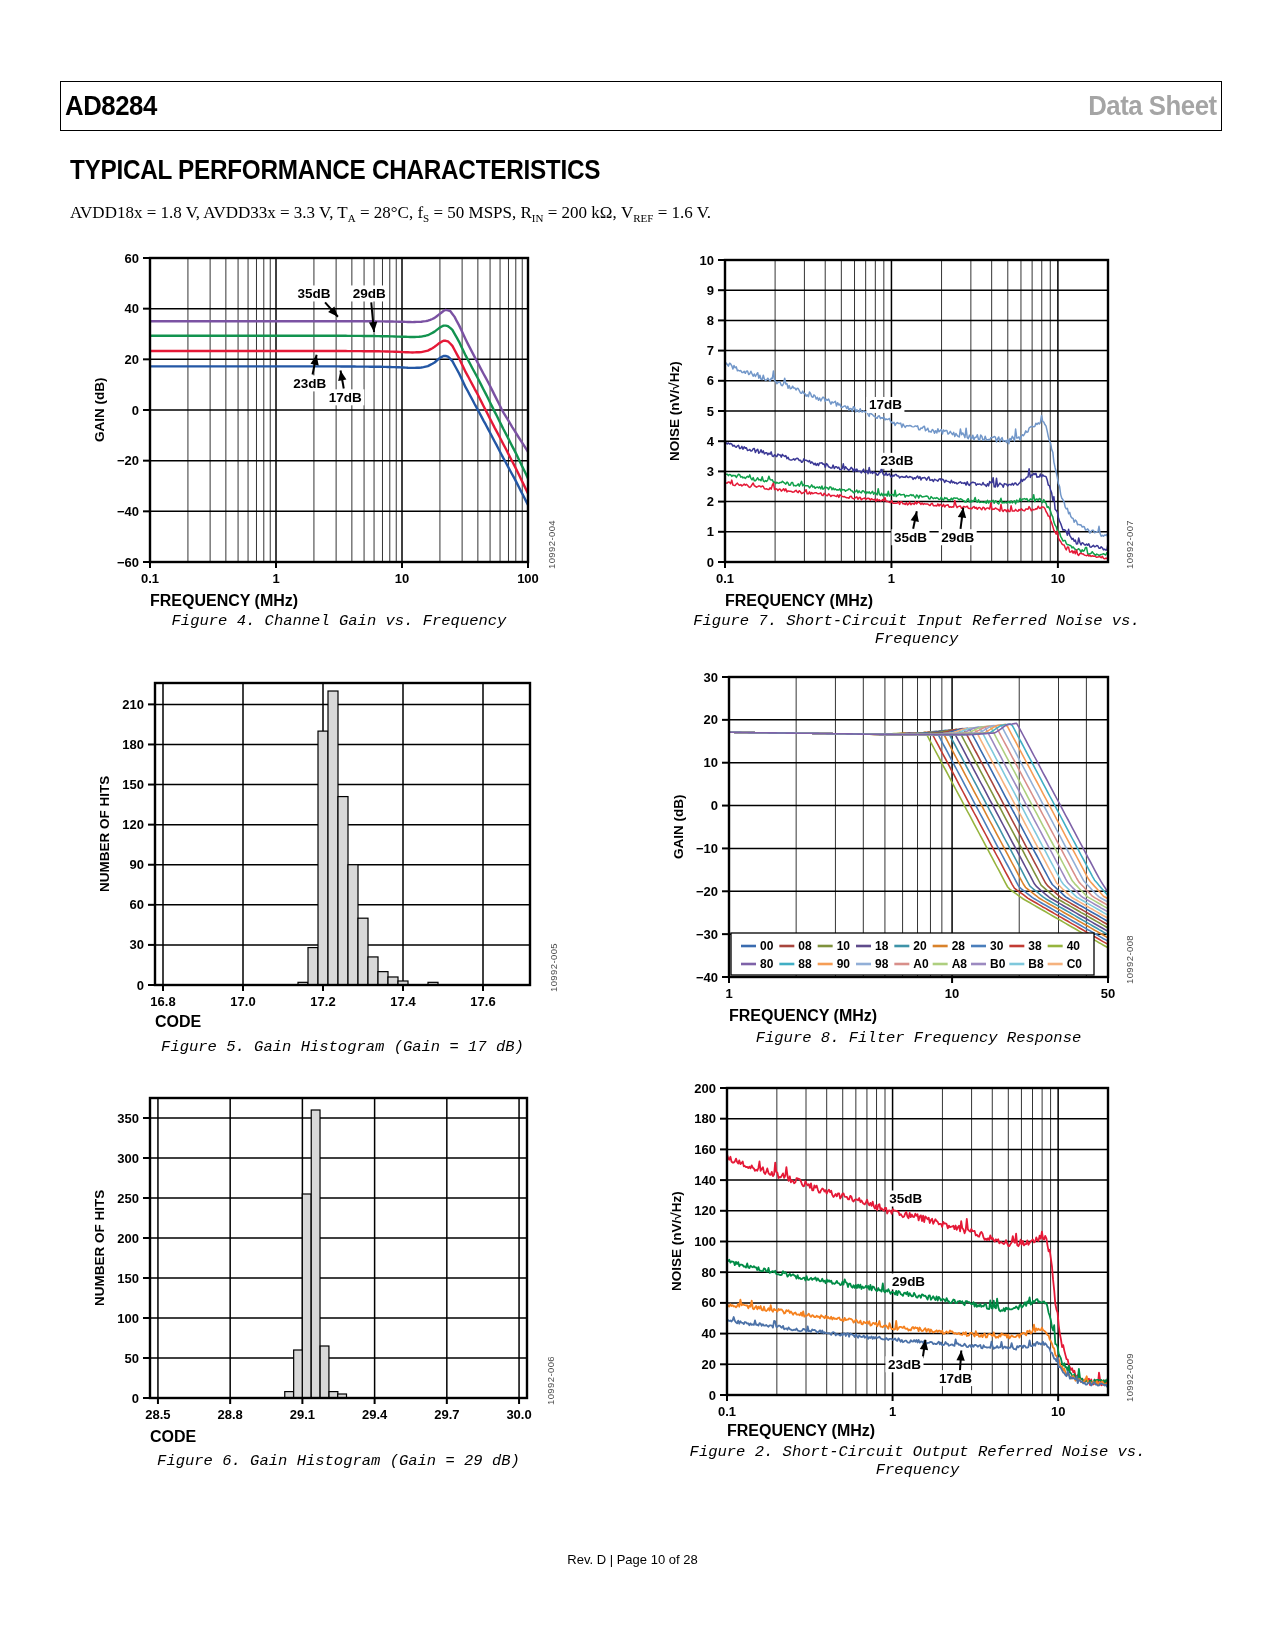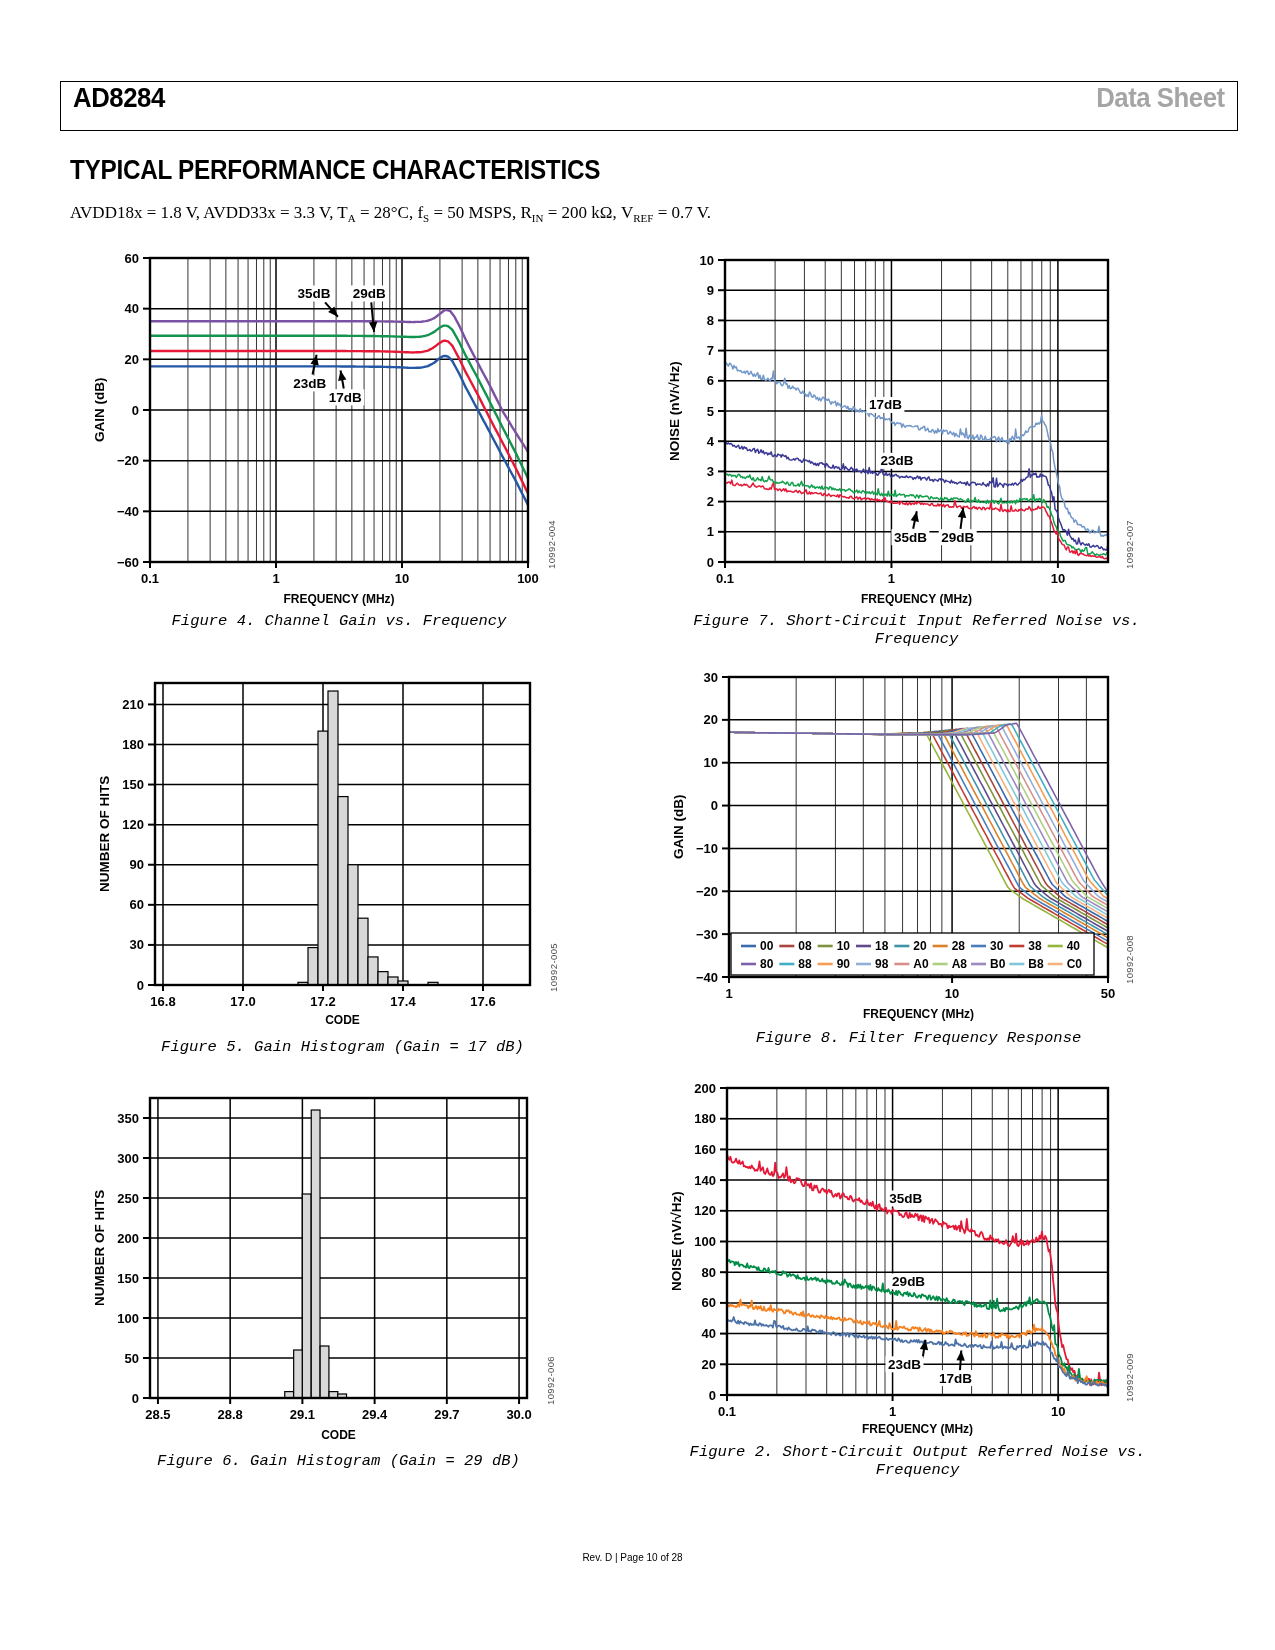--- a/index.html
+++ b/index.html
@@ -1,44 +1,44 @@
 <!DOCTYPE html>
 <html><head>
 <meta charset="utf-8">
 <style>
   html,body{margin:0;padding:0;background:#fff;}
   body{width:1275px;height:1650px;position:relative;font-family:"Liberation Sans",sans-serif;color:#000;overflow:hidden;}
   .abs{position:absolute;}
-  #header-box{left:60px;top:81px;width:1152px;height:48px;border:1.6px solid #000;display:flex;justify-content:space-between;padding:0 12px;box-sizing:content-box;}
+  #header-box{left:60px;top:81px;width:1152px;height:48px;border:1.6px solid #000;display:flex;align-items:center;justify-content:space-between;padding:0 4px;box-sizing:content-box;}
   #part-number{font-size:28px;font-weight:bold;transform:scaleX(.92);transform-origin:left center;letter-spacing:-.5px;}
   #doc-type{font-size:28px;font-weight:bold;color:#a5a5a5;transform:scaleX(.92);transform-origin:right center;letter-spacing:-.5px;}
   #section-title{left:70px;top:155px;font-size:27px;font-weight:bold;transform:scaleX(.9);transform-origin:left top;letter-spacing:-.3px;}
   #conditions{left:70px;top:203px;font-family:"Liberation Serif",serif;font-size:17px;}
   #conditions sub{font-size:11px;}
   .ylab{writing-mode:vertical-rl;transform:rotate(180deg);text-align:center;font-size:13.5px;font-weight:bold;width:16px;}
-  .xlab{text-align:center;font-size:12px;font-weight:bold;}
+  .xlab{text-align:left;font-size:16px;font-weight:bold;}
   .cap{text-align:center;font-style:italic;font-size:15.5px;font-family:Liberation Mono, monospace;}
   .code{writing-mode:vertical-rl;transform:rotate(180deg);font-size:9.5px;color:#4d4d4d;letter-spacing:.4px;height:80px;text-align:left;}
-  #footer{left:0;top:1552px;width:1265px;text-align:center;font-size:10px;}
+  #footer{left:0;top:1552px;width:1265px;text-align:center;font-size:13px;}
   svg{position:absolute;overflow:visible;}
   svg text{fill:#000;}
   .tick{font:bold 13px "Liberation Sans",sans-serif;}
   .ann{font:bold 13.5px "Liberation Sans",sans-serif;}
   .leg{font:bold 12px "Liberation Sans",sans-serif;}
 </style>
 </head>
 <body>
 
 <div class="abs" id="header-box">
   <span id="part-number">AD8284</span>
   <span id="doc-type">Data Sheet</span>
 </div>
 
 <h1 class="abs" id="section-title" style="margin:0">TYPICAL PERFORMANCE CHARACTERISTICS</h1>
-<p class="abs" id="conditions" style="margin:0"><span>AVDD18x = 1.8 V, AVDD33x = 3.3 V, T</span><sub>A</sub><span> = 28°C, f</span><sub>S</sub><span> = 50 MSPS, R</span><sub>IN</sub><span> = 200 kΩ, V</span><sub>REF</sub><span> = 0.7 V.</span></p>
+<p class="abs" id="conditions" style="margin:0"><span>AVDD18x = 1.8 V, AVDD33x = 3.3 V, T</span><sub>A</sub><span> = 28°C, f</span><sub>S</sub><span> = 50 MSPS, R</span><sub>IN</sub><span> = 200 kΩ, V</span><sub>REF</sub><span> = 1.6 V.</span></p>
 
 <div>
   <div class="abs ylab" style="left:92px;top:258px;height:304px">GAIN (dB)</div>
   <svg style="left:88px;top:242px" width="474" height="366">
       <clipPath id="clip0">
         <rect x="62" y="16" width="378" height="304"></rect>
       </clipPath>
       <line x1="99.92977945366164" y1="16" x2="99.92977945366164" y2="320" stroke="#000" stroke-width="0.8"></line>
       <line x1="122.11727809467747" y1="16" x2="122.11727809467747" y2="320" stroke="#000" stroke-width="0.8"></line>
       <line x1="137.85955890732328" y1="16" x2="137.85955890732328" y2="320" stroke="#000" stroke-width="0.8"></line>

